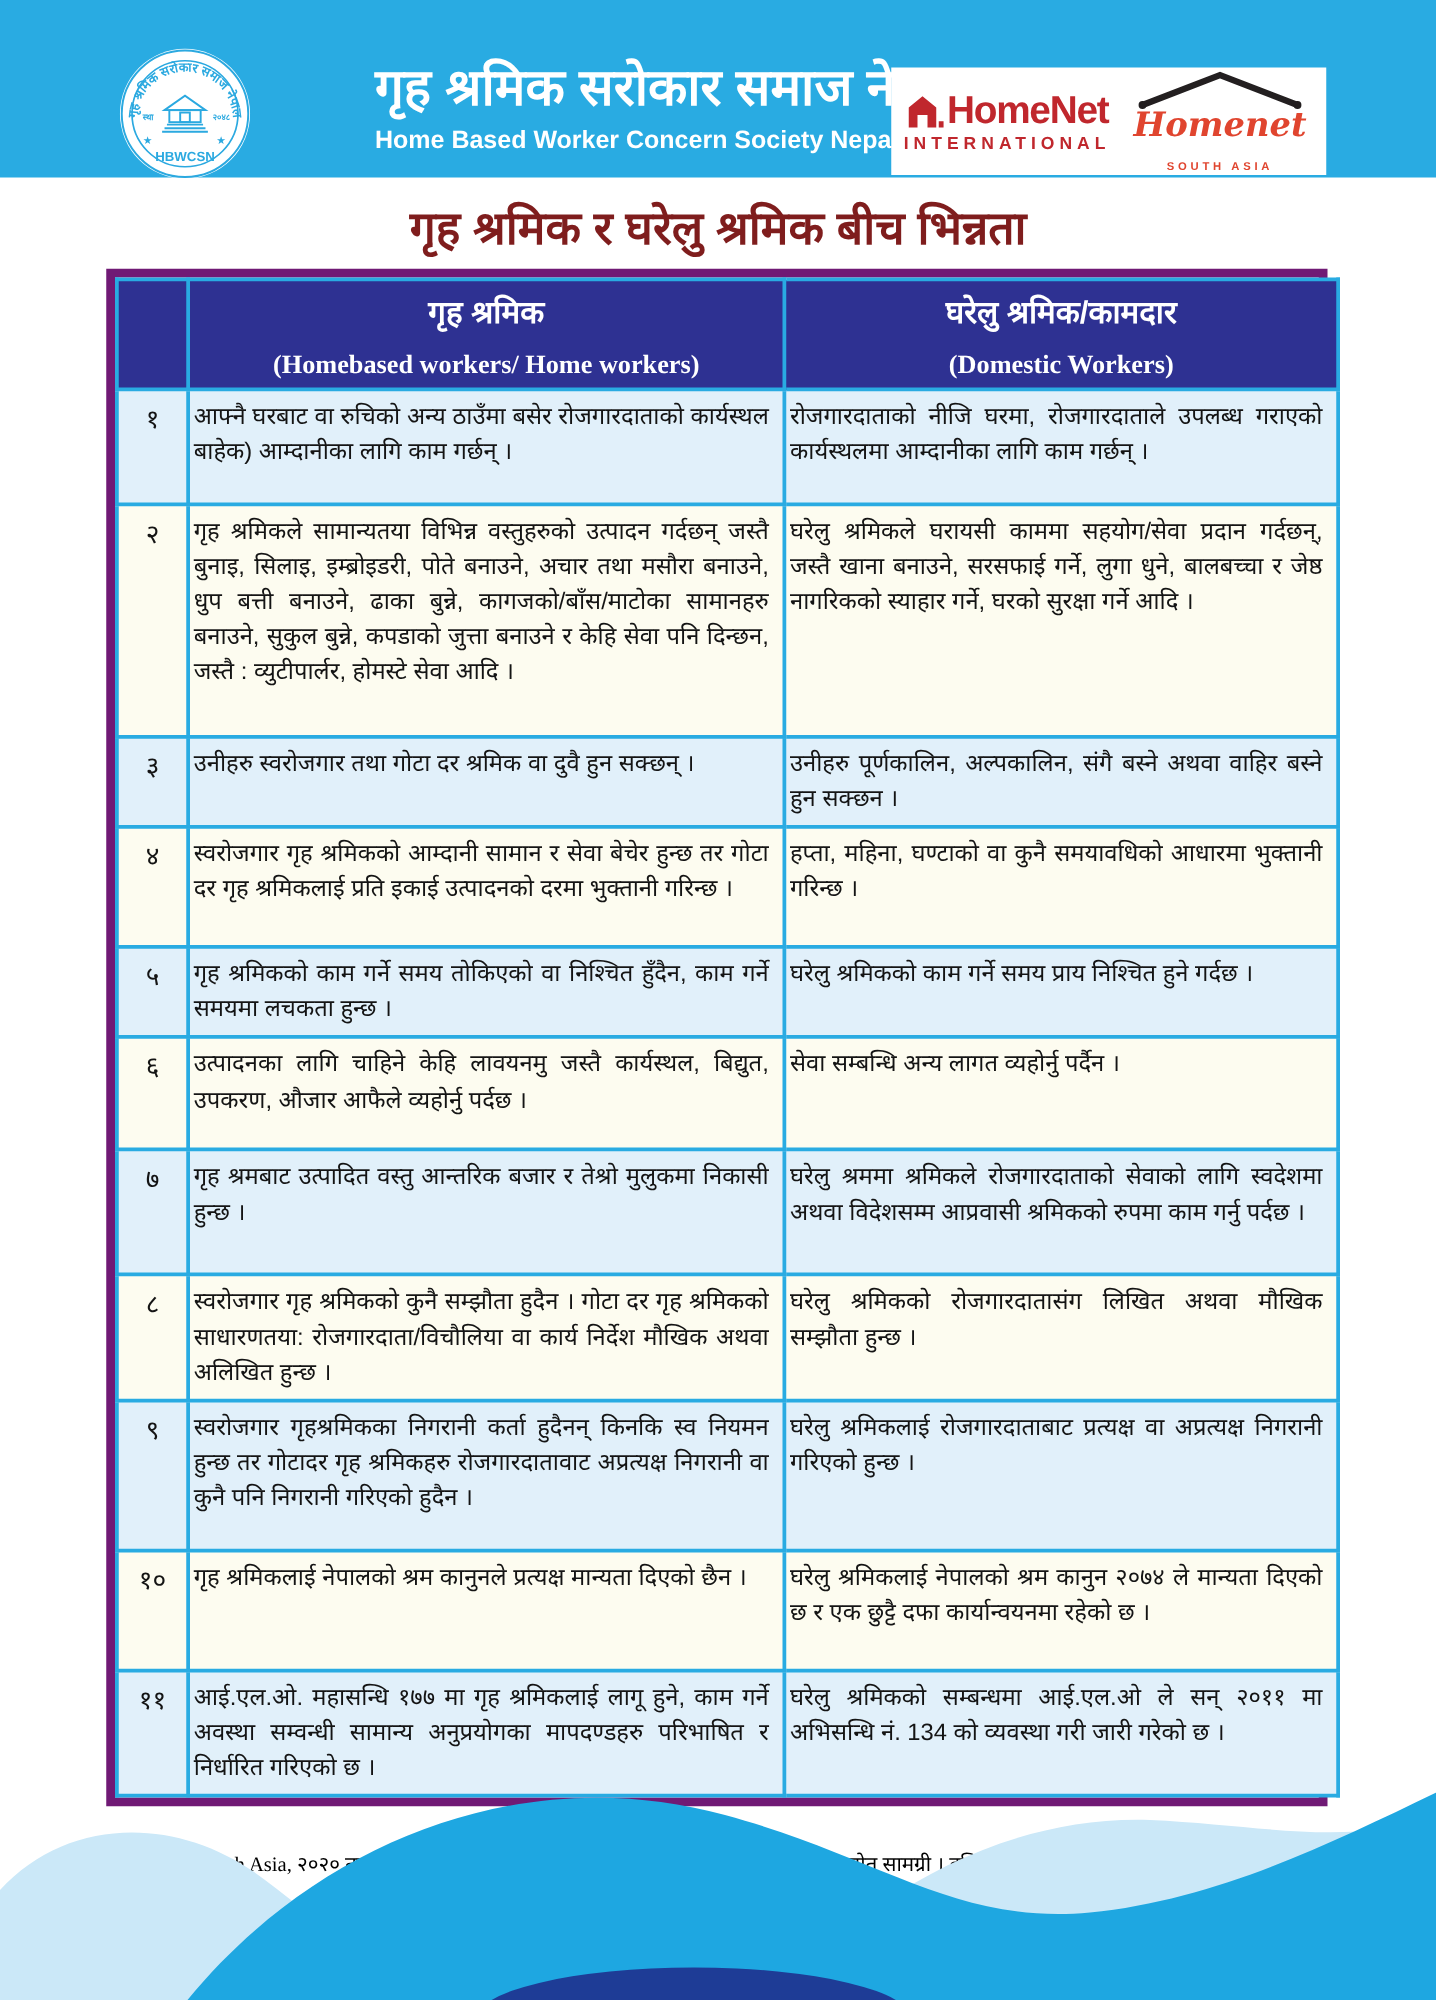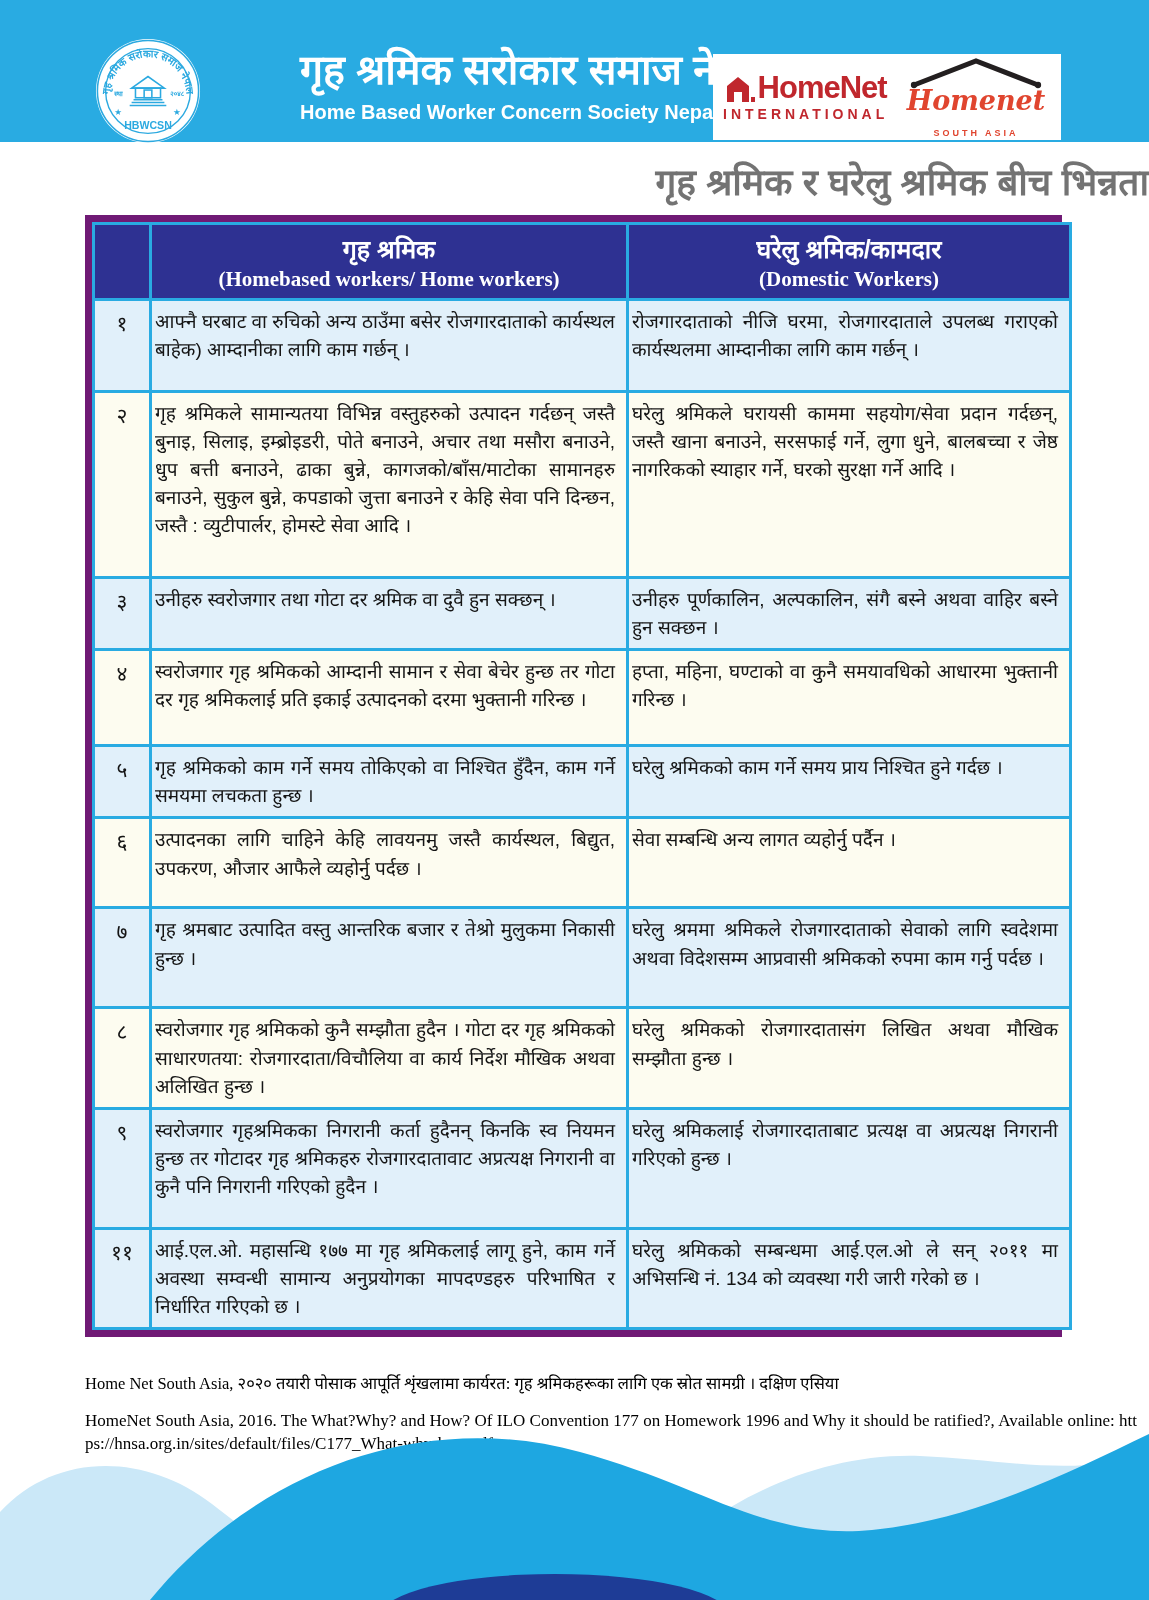--- a/index.html
+++ b/index.html
@@ -25,30 +25,30 @@
   .hni { text-align:center; }
   .hni-top { display:flex; align-items:flex-end; justify-content:center; gap:3px; }
   .hni-name { font-size:31px; font-weight:bold; color:#C0272D; letter-spacing:-1px; line-height:1; }
   .hni-sub { font-size:14px; font-weight:bold; color:#C0272D; letter-spacing:4px; margin-top:3px; }
   .hsa { text-align:center; position:relative; width:150px; }
   .hsa-name { font-family:"DejaVu Serif", serif; font-style:italic; font-weight:bold;
     font-size:27px; color:#E0452F; line-height:1; margin-top:-6px; }
   .hsa-sub { font-size:9px; font-weight:bold; color:#E0452F; letter-spacing:3px; margin-top:14px; }
   
   .doc-title {
-    margin:13px 0 9px 0; text-align:right; font-size:37px; font-weight:bold;
-    color:#737373; letter-spacing:0px;
+    margin:13px 0 9px 0; text-align:center; font-size:37px; font-weight:bold;
+    color:#7f1d1d; letter-spacing:0px;
   }
   
   .tbl-wrap { margin-left:85px; width:977px; border:7px solid #701a75; }
   table { width:100%; border-collapse:collapse; table-layout:fixed; }
   th, td { border:3px solid #29ABE2; vertical-align:top; }
   th { background:#2E3192; color:#fff; padding:6px 4px; vertical-align:middle; }
   th .np { font-size:25px; font-weight:bold; }
-  th .en { font-family:"Liberation Serif", serif; font-size:21px; font-weight:bold; margin-top:2px; }
+  th .en { font-family:"Liberation Serif", serif; font-size:21px; font-weight:bold; margin-top:14px; }
   col.c-no { width:57px; }
   col.c-home { width:477px; }
   col.c-dom { width:443px; }
   td { font-size:19px; line-height:1.48; color:#141414; padding:7px 11px 6px 3px;
        text-align:justify; }
   td.no { text-align:center; font-size:21px; padding:7px 2px; }
   tr.blue td { background:#E1F0FA; }
   tr.cream td { background:#FDFCF0; }
   
   .refs { margin:34px 12px 0 85px; font-family:"Liberation Serif", serif; color:#000; }
@@ -175,20 +175,25 @@
         <tr class="cream" style="height:96px;">
           <td class="no">८</td>
           <td>स्वरोजगार गृह श्रमिकको कुनै सम्झौता हुदैन । गोटा दर गृह श्रमिकको साधारणतया: रोजगारदाता/विचौलिया वा कार्य निर्देश मौखिक अथवा अलिखित हुन्छ ।</td>
           <td>घरेलु श्रमिकको रोजगारदातासंग लिखित अथवा मौखिक सम्झौता हुन्छ ।</td>
         </tr>
         <tr class="blue" style="height:120px;">
           <td class="no">९</td>
           <td>स्वरोजगार गृहश्रमिकका निगरानी कर्ता हुदैनन् किनकि  स्व नियमन हुन्छ तर गोटादर गृह श्रमिकहरु रोजगारदातावाट अप्रत्यक्ष निगरानी वा कुनै पनि निगरानी गरिएको हुदैन ।</td>
           <td>घरेलु श्रमिकलाई रोजगारदाताबाट प्रत्यक्ष वा अप्रत्यक्ष निगरानी गरिएको हुन्छ ।</td>
         </tr>
+        <tr class="cream" style="height:96px;">
+          <td class="no">१०</td>
+          <td>गृह श्रमिकलाई नेपालको श्रम कानुनले प्रत्यक्ष मान्यता दिएको छैन ।</td>
+          <td>घरेलु श्रमिकलाई नेपालको श्रम कानुन २०७४ ले मान्यता दिएको छ र एक छुट्टै दफा कार्यान्वयनमा रहेको छ ।</td>
+        </tr>
         <tr class="blue" style="height:100px;">
           <td class="no">११</td>
           <td>आई.एल.ओ. महासन्धि १७७ मा गृह श्रमिकलाई लागू हुने, काम गर्ने अवस्था सम्वन्धी सामान्य अनुप्रयोगका मापदण्डहरु परिभाषित र निर्धारित गरिएको छ ।</td>
           <td>घरेलु श्रमिकको सम्बन्धमा आई.एल.ओ ले सन् २०११ मा अभिसन्धि नं. 134 को व्यवस्था गरी जारी गरेको छ ।</td>
         </tr>
       </tbody>
     </table>
   </div>
 
   <footer class="refs">

